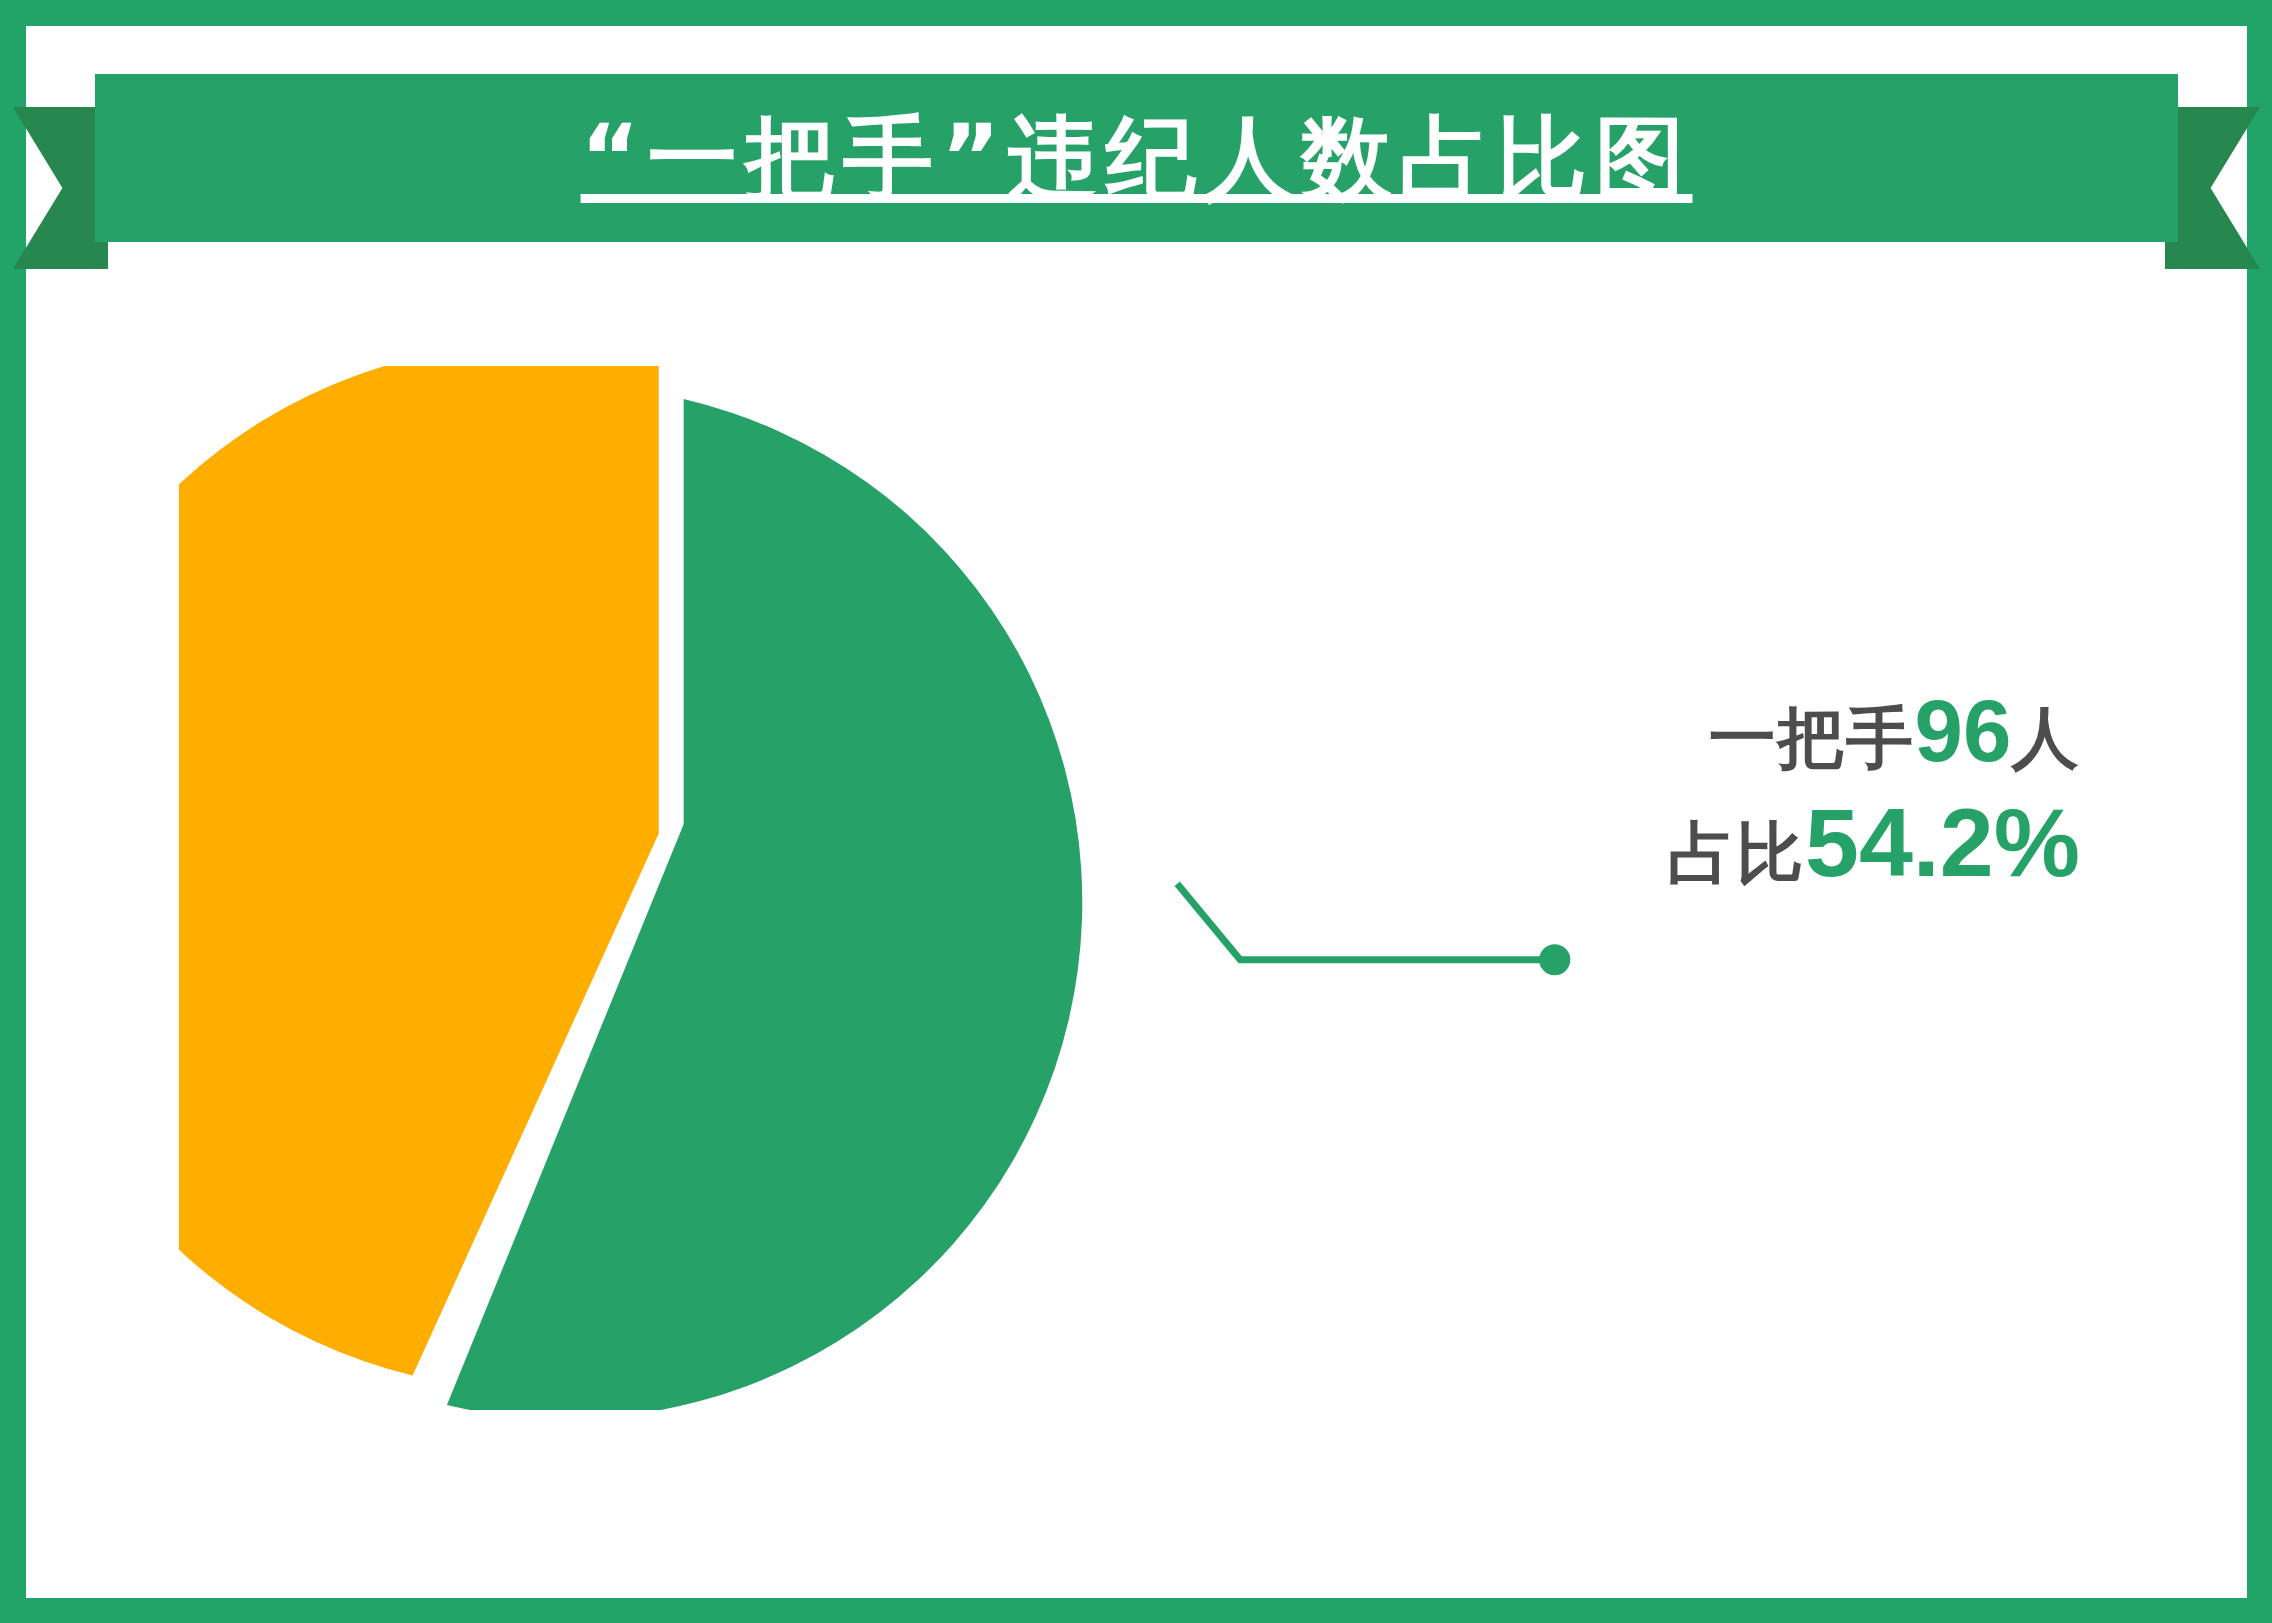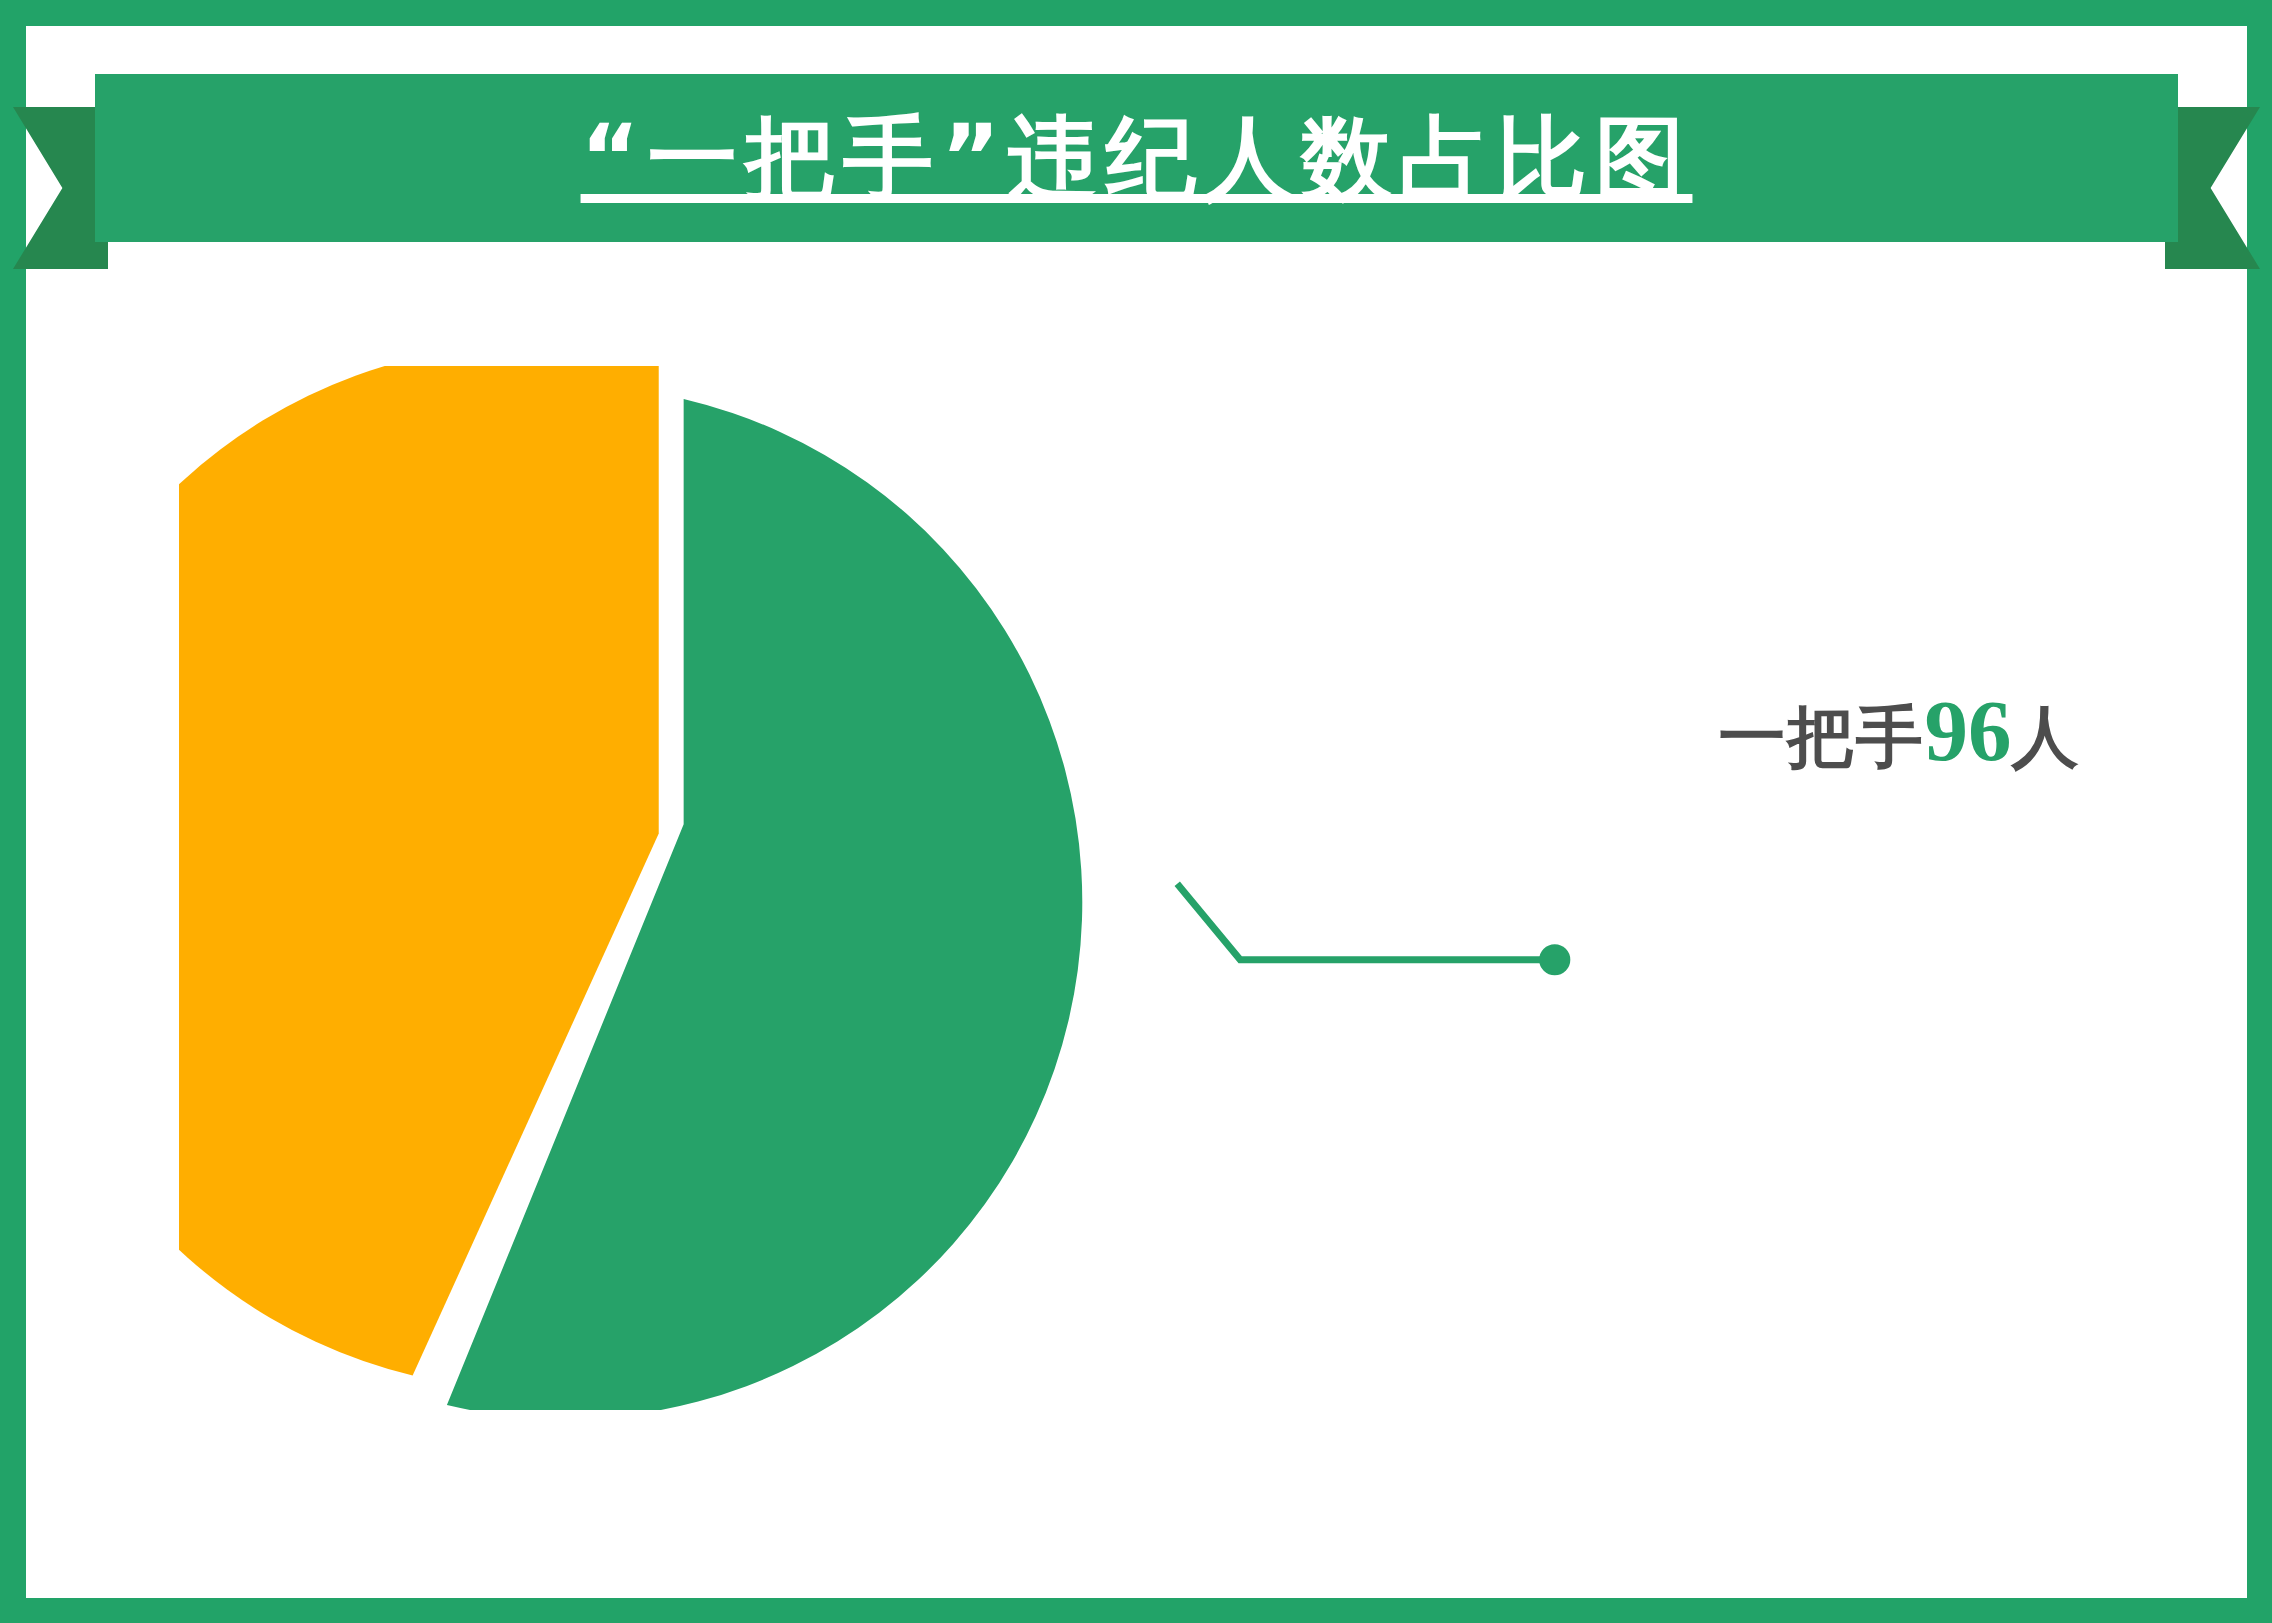--- a/index.html
+++ b/index.html
@@ -98,21 +98,21 @@
   .callout {
     position: absolute;
     left: 1597px;
     top: 686px;
     width: 483px;
     text-align: right;
   }
   .callout-line {
     white-space: nowrap;
     line-height: 1.04;
-    font-family: Liberation Serif, serif;
+    font-family: Liberation Sans, sans-serif;
   }
   .callout-line.row1 { margin-bottom: 17px; }
   .cn {
     color: #4d4d4d;
     font-size: 67px;
     font-weight: bold;
     letter-spacing: 1.6px;
   }
   .num {
     color: #26a269;
@@ -160,16 +160,19 @@
 
   <svg class="leader-svg" viewBox="0 0 560 200">
     <polyline points="34,48 112,142 510,142" fill="none" stroke="#26a269" stroke-width="9" stroke-linecap="square" stroke-linejoin="miter"></polyline>
     <circle cx="516" cy="142" r="20" fill="#26a269"></circle>
   </svg>
 
   <div class="callout">
     <div class="callout-line row1">
       <span class="cn">一把手</span><span class="num">96</span><span class="cn">人</span>
     </div>
+    <div class="callout-line row2">
+      <span class="cn">占比</span><span class="num-big">54.2</span><span class="num-big">%</span>
+    </div>
   </div>
 
 </div>
 
 
 </body></html>

